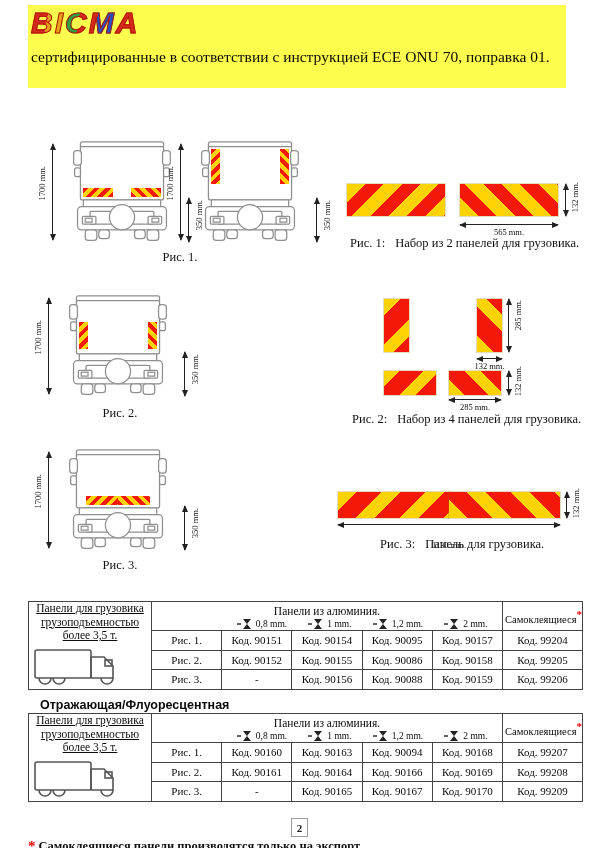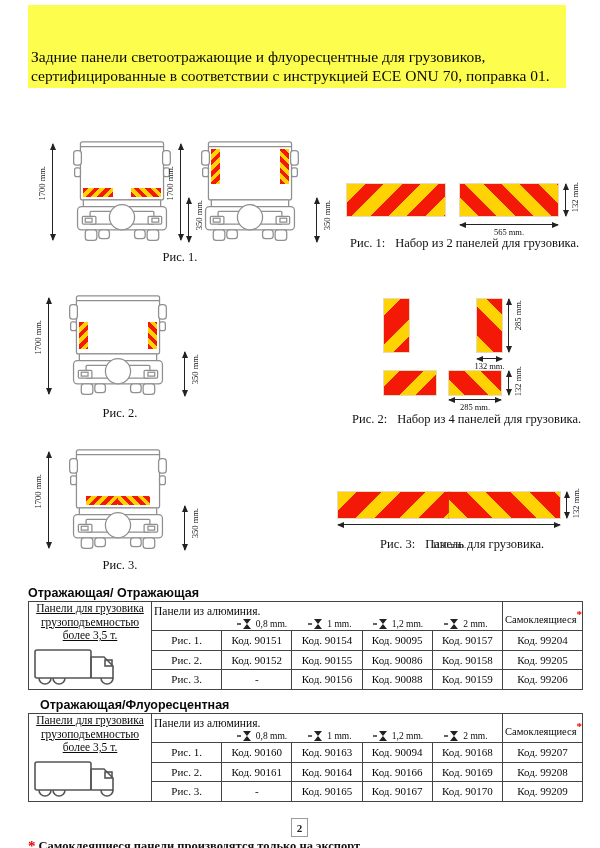--- a/index.html
+++ b/index.html
@@ -50,21 +50,21 @@
   
   .sec-title{position:absolute;font:bold 12.5px "Liberation Sans",sans-serif;color:#0a0a0a;}
   table.codes{position:absolute;border-collapse:collapse;table-layout:fixed;width:555px;font-size:11px;color:#0a0a0a;}
   table.codes td{border:1px solid #444;height:17px;padding:0 2px;text-align:center;vertical-align:middle;}
   td.lh{width:118px;text-align:left;vertical-align:top;padding:2px 5px 0 4px;font-size:11.5px;line-height:1.18;position:relative;text-decoration:underline;}
   td.lh svg{display:block;margin-top:2px;}
   td.figcell{width:74px;text-align:left;padding-left:14px;}
   td.codecell{width:72px;}
   td.adhcell{width:75px;}
   td.group{height:36px;padding:0;vertical-align:top;}
-  .gt{text-align:left;font-size:11.5px;padding-top:2px;}
+  .gt{text-align:center;font-size:11.5px;padding-top:2px;}
   .thick-row{display:flex;padding-left:74px;margin-top:2px;}
   .thick{width:72px;display:flex;justify-content:center;gap:3px;font-size:9.5px;white-space:nowrap;}
   td.adhh{font-size:10.5px;}
   .red-star{color:#e80000;font-weight:bold;}
   sup.red-star{font-size:11px;}
 
   .footnote{position:absolute;font-weight:bold;font-size:12.5px;margin-top:37px;}
   .footnote .red-star{font-size:15px;vertical-align:-1px;margin-right:3px;}
   .pagebox{position:absolute;left:291px;top:818px;width:15px;height:17px;border:1px solid #9a9a9a;
            display:flex;align-items:center;justify-content:center;font:bold 11px "Liberation Serif",serif;color:#222;}
@@ -106,22 +106,22 @@
       <rect x="0" y="4.3" width="4" height="1.4"></rect>
       <path d="M6,0 L14,0 L10,5 Z"></path>
       <path d="M10,5 L6,10 L14,10 Z"></path>
     </g>
   </defs>
 </svg>
 
 <div class="page">
 
   <div class="abs band"></div>
+  <div class="abs logo">BICMA</div>
   <div class="abs title">
-    <div>Задние панели светоотражающие и флуоресцентные для грузовиков,</div>
     <div>сертифицированные в соответствии  с инструкцией ЕСЕ ONU 70, поправка 01.</div>
   </div>
 
   <div class="truck-fig" style="left:46px;top:138px;">
     <span class="vlabel" style="left:-9px;top:28px;">1700 mm.</span>
     <div class="vdim" style="left:6px;top:6px;height:96px;"></div>
     <div class="truck-box">
       <svg viewBox="0 0 120 112">
           <use href="#truckRear"></use>
         </svg>
@@ -206,21 +206,20 @@
   <div class="panel sA3" style="left:338px;top:492px;width:111px;height:26px;"></div>
   <div class="panel sB3" style="left:449px;top:492px;width:111px;height:26px;"></div>
   <div class="vdim" style="left:566px;top:492px;height:26px;"></div>
   <span class="vlabel" style="left:571px;top:488px;">132 mm.</span>
   <div class="hdim" style="left:338px;top:524px;width:222px;"></div>
   <span class="hlabel" style="left:338px;top:540px;width:222px;text-align:center;">1130 mm.</span>
   <div class="caption" style="left:380px;top:537px;">
     <span class="cl">Рис. 3:</span><span>Панель для грузовика.</span>
   </div>
 
-  <div class="sec-title" style="left:28px;top:586px;">Отражающая/ Отражающая</div>
   <table class="codes" style="left:28px;top:601px;">
     <tbody>
         <tr>
       <td class="lh" rowspan="4">
         <span>Панели для грузовика грузоподъемностью более 3,5 т.</span>
         <svg width="92" height="44" viewBox="0 0 92 44">
               <use href="#truckSide"></use>
             </svg>
       </td>
       <td class="group" colspan="5">

